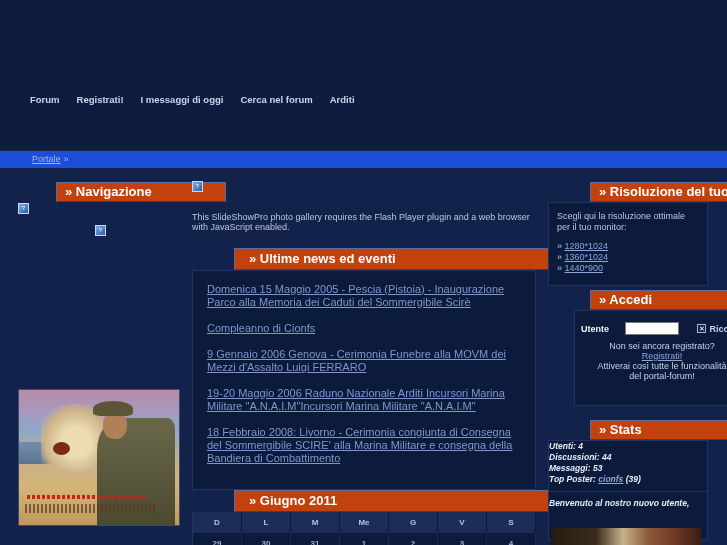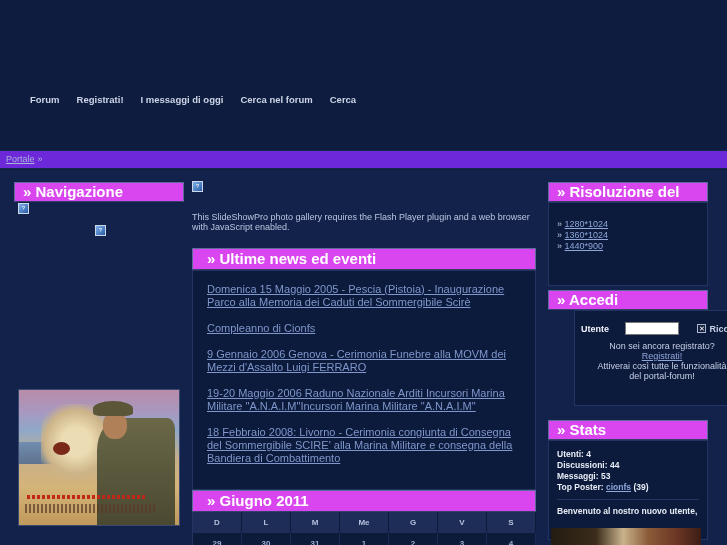--- a/index.html
+++ b/index.html
@@ -7,32 +7,32 @@
   .page {
     position:relative; width:727px; height:545px; overflow:hidden;
     background:#0e1c3f; font-family:"Liberation Sans", sans-serif;
   }
   
   .topnav { position:absolute; left:30px; top:94px; display:flex; gap:17px; }
   .topnav a { font-size:9.5px; font-weight:bold; color:#ccd4e6; text-decoration:none; cursor:pointer; }
   
   .crumbstrip {
     position:absolute; left:0; top:150px; width:727px; height:19px;
-    background:#6d28d9; border-top:1px solid #16254a; border-bottom:1px solid #16254a;
-    line-height:17px; padding-left:6px; font-size:9px; color:#a8b6d8;
+    background:#1d4ed8; border-top:1px solid #16254a; border-bottom:1px solid #16254a;
+    line-height:17px; padding-left:32px; font-size:9px; color:#a8b6d8;
   }
   .crumbstrip a { color:#a8b6d8; text-decoration:underline; }
   .crumbstrip .sep { margin-left:3px; }
   
   .mainbg { position:absolute; left:0; top:170px; width:727px; height:375px; background:#13224a; }
   
   .phead {
-    position:absolute; height:20px; background:#d946ef;
+    position:absolute; height:20px; background:#c2410c;
     border:1px solid #5d6d9b; border-bottom-color:#33406a;
-    color:#ffffff; font-weight:bold; font-size:15px; line-height:18px; padding:0 8px;
+    color:#ffffff; font-weight:bold; font-size:13px; line-height:18px; padding:0 8px;margin-left:42px;
   }
   .pbody { position:absolute; background:#0c1a3c; border:1px solid #223462; }
   
   .bimg {
     position:absolute; width:11px; height:11px;
     background:linear-gradient(135deg,#7db0e8,#2a5ca8);
     border:1px solid #cdd8ea; color:#fff; font-size:6px; line-height:9px; text-align:center;
   }
   
   .ssnotice { position:absolute; left:192px; top:212px; width:344px; font-size:9px; color:#b9c6e0; }
@@ -54,21 +54,21 @@
   .lrow label { width:44px; font-weight:bold; color:#f0f3f9; font-size:9px; }
   .lrow input[type=text], .lrow input[type=password] { width:54px; height:13px; border:1px solid #777; background:#fff; font-size:9px; }
   .remember { display:flex; align-items:center; margin-left:auto; gap:3px; }
   .cbox { width:9px; height:9px; background:#16223f; border:1px solid #aab6d0; color:#fff; font-size:7px; line-height:8px; text-align:center; cursor:pointer; }
   .btn {
     margin-left:auto; background:#d6d3ce; border:1px solid #fff; border-right-color:#6c6c6c; border-bottom-color:#6c6c6c;
     font-size:9px; color:#1a1a1a; padding:1px 7px; cursor:pointer; font-family:"Liberation Sans",sans-serif;
   }
   .lcenter { text-align:center; line-height:10px; margin-top:6px; }
   .lcenter a { color:#8fa7d9; text-decoration:underline; }
-  .statsbody { left:548px; top:440px; width:160px; height:100px; padding:8px; font-size:8.5px; font-weight:bold; color:#e8edf6; line-height:11px; }
+  .statsbody { left:548px; top:440px; width:160px; height:100px; font-size:8.5px; font-weight:bold; color:#e8edf6; line-height:11px;font-style:italic; }
   .statsbody a { color:#8fa7d9; text-decoration:underline; }
   .statdiv { border-top:1px solid #223462; margin:6px 0 6px 0; }
   .welcome { white-space:nowrap; overflow:hidden; }
   
   .painting {
     position:absolute; left:18px; top:389px; width:162px; height:137px; overflow:hidden;
     border:1px solid #3a4a72;
     background:linear-gradient(180deg,#b88ca8 0%,#a898c0 16%,#8fa8c8 30%,#c8b088 52%,#d4b478 72%,#c0995c 100%);
   }
   .sea { position:absolute; left:0; top:52px; width:95px; height:22px; background:linear-gradient(#6888b0,#4a6890); opacity:.85; }
@@ -92,21 +92,21 @@
 </head>
 <body>
 
 <div class="page">
 
   <div class="topnav">
     <a>Forum</a>
     <a>Registrati!</a>
     <a>I messaggi di oggi</a>
     <a>Cerca nel forum</a>
-    <a>Cerca</a>
+    <a>Arditi</a>
   </div>
 
   <div class="crumbstrip">
     <a>Portale</a><span class="sep">»</span>
   </div>
 
   <div class="mainbg"></div>
 
   <div class="phead" style="left:14px; top:182px; width:170px;">
     <span>» Navigazione</span>
@@ -158,20 +158,21 @@
     <div>1</div>
     <div>2</div>
     <div>3</div>
     <div>4</div>
   </div>
 
   <div class="phead" style="left:548px; top:182px; width:160px;">
     <span>» Risoluzione del tuo monitor</span>
   </div>
   <div class="pbody resbody">
+    <div>Scegli qui la risoluzione ottimale per il tuo monitor:</div>
     <div class="reslist">
       <div class="row"><span>»</span> <a>1280*1024</a></div>
       <div class="row"><span>»</span> <a>1360*1024</a></div>
       <div class="row"><span>»</span> <a>1440*900</a></div>
     </div>
   </div>
 
   <div class="phead" style="left:548px; top:290px; width:160px;">
     <span>» Accedi</span>
   </div>

